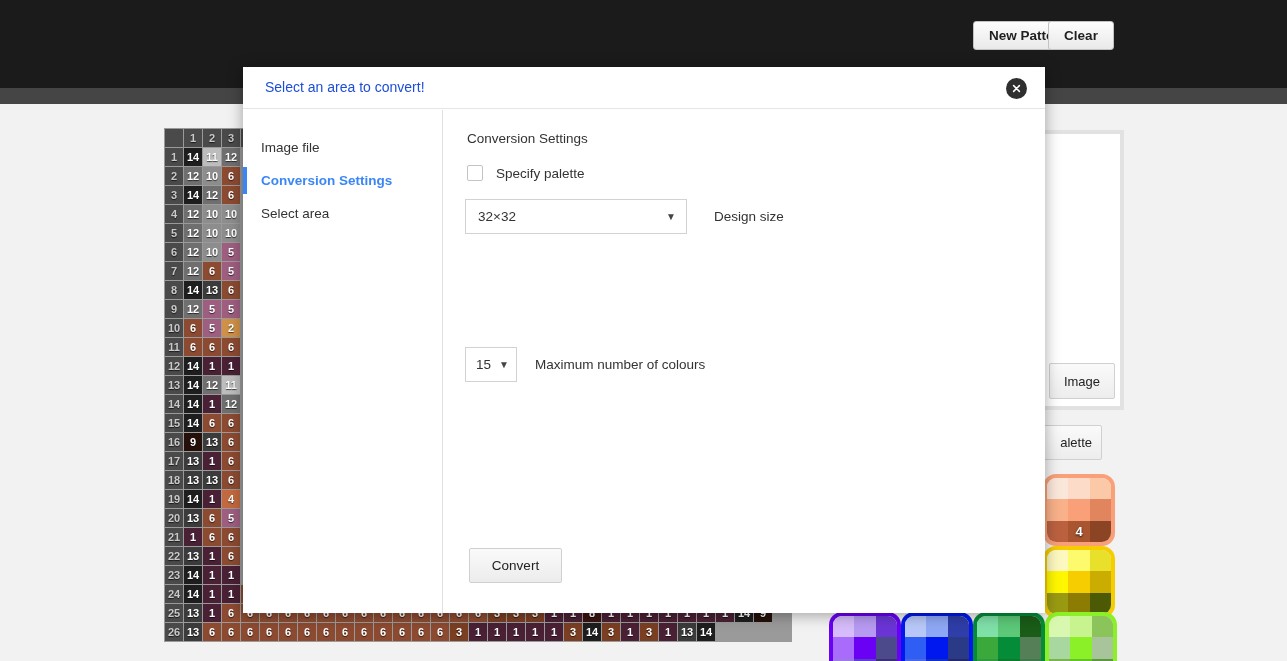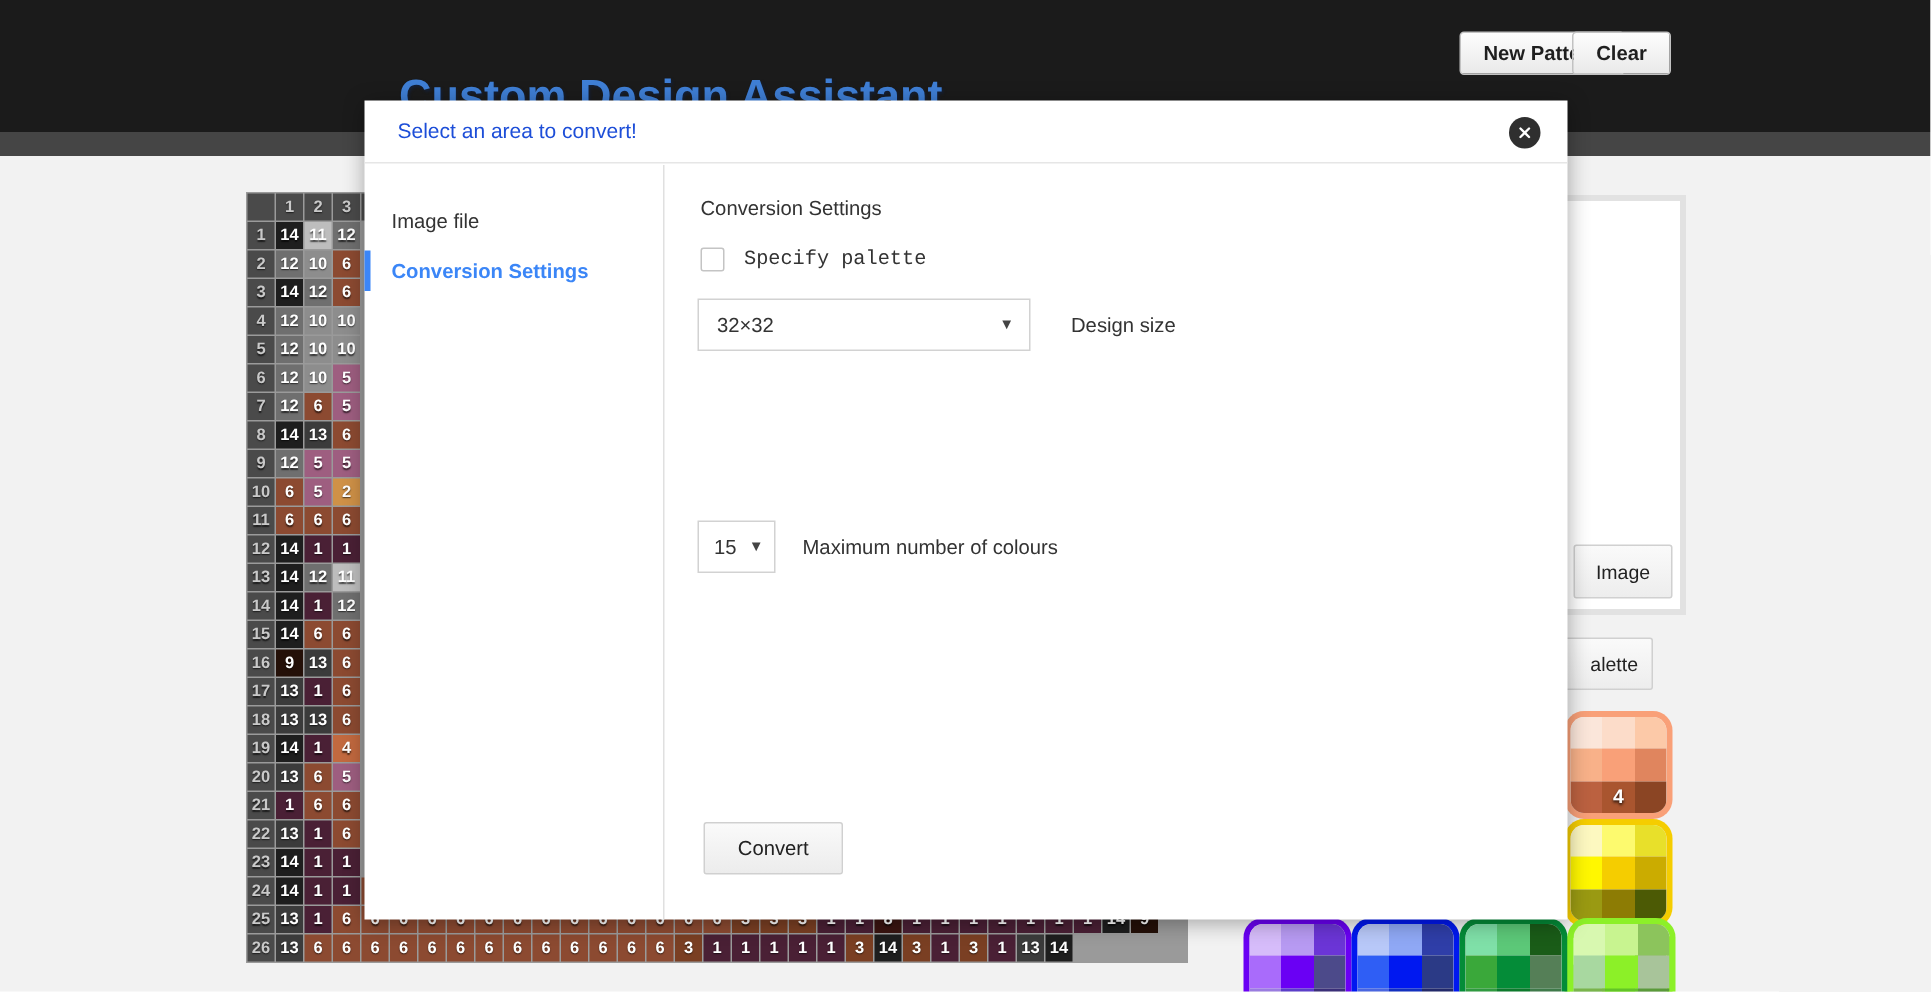--- a/index.html
+++ b/index.html
@@ -149,21 +149,21 @@
   .side-item.active { color: #3b86f7; font-weight: bold; }
   .side-item.active::before {
     content: ""; position: absolute; left: 0; top: 3px;
     width: 4px; height: 27px; background: #3b86f7;
   }
   #modal-content { flex: 1; padding: 21px 0 0 24px; position: relative; }
   #settings-heading { font-size: 13.5px; color: #333; }
 
   #specify-palette-row {
     position: absolute; left: 24px; top: 55px;
-    display: flex; align-items: center; font-family: Liberation Mono, monospace;
+    display: flex; align-items: center;
   }
   #specify-palette-checkbox {
     width: 16px; height: 16px; border: 1px solid #c4c4c4; background: #fff;
     border-radius: 2px; cursor: pointer;
   }
   #specify-palette-label { margin-left: 13px; font-size: 13.5px; color: #333; }
 
   #design-size-row { position: absolute; left: 22px; top: 89px; display: flex; align-items: center; }
   #design-size-select {
     position: relative; width: 222px; height: 35px;
@@ -190,21 +190,20 @@
     background: linear-gradient(#fafafa, #ececec);
     border: 1px solid #d0d0d0; border-radius: 2px;
     font-family: "Liberation Sans", sans-serif; font-size: 13.5px; color: #222;
     cursor: pointer;
   }
 </style>
 </head>
 <body>
 
 <div id="app-header">
-  <div id="site-title">Custom Design Assistant</div>
   <button class="header-btn" id="new-pattern-button">New Pattern</button>
   <button class="header-btn" id="clear-button">Clear</button>
 </div>
 <div id="header-band"></div>
 
 <table id="pixel-grid">
     <tbody>
       <tr>
         <th class="corner"></th>
         <th>1</th>
@@ -575,20 +574,21 @@
         <svg width="11" height="11" viewBox="0 0 11 11" aria-hidden="true">
           <path d="M2 2 L9 9 M9 2 L2 9" stroke="#fff" stroke-width="1.9" stroke-linecap="round"></path>
         </svg>
       </button>
     </div>
 
     <div id="modal-body">
       <div id="modal-sidebar">
           <div class="side-item"><span>Image file</span></div>
           <div class="side-item active"><span>Conversion Settings</span></div>
+          <div class="side-item"><span>Select area</span></div>
         </div>
 
       <div id="modal-content">
         <div id="settings-heading">Conversion Settings</div>
 
         <div id="specify-palette-row">
           <div id="specify-palette-checkbox"></div>
           <div id="specify-palette-label">Specify palette</div>
         </div>
 

